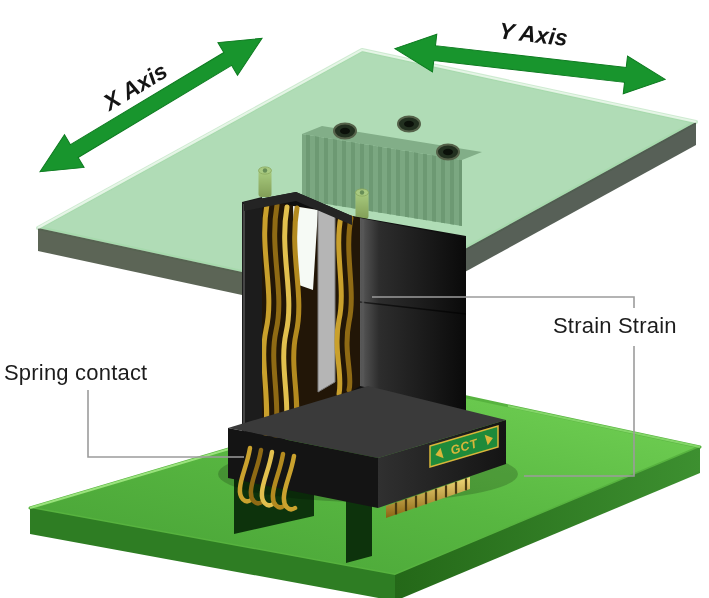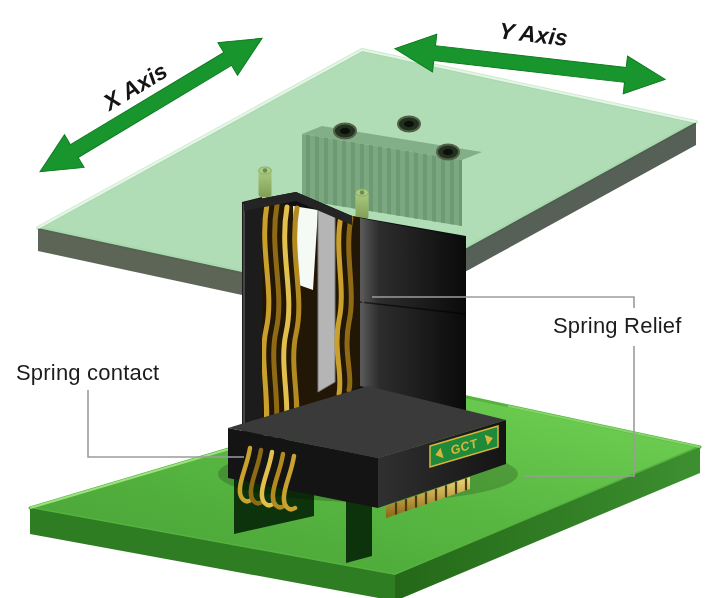--- a/index.html
+++ b/index.html
@@ -172,17 +172,17 @@
     <text class="axis-text" transform="translate(530,64) rotate(6.5)" x="0" y="-22" text-anchor="middle">Y Axis</text>
   </g>
 
   <g>
     <path class="leader" d="M 88 390 L 88 457 L 244 457"></path>
     <path class="leader" d="M 372 297 L 634 297 L 634 308"></path>
     <path class="leader" d="M 634 346 L 634 476 L 524 476"></path>
   </g>
 </svg>
 
-<div class="callout" style="left:16px; top:360px;">Spring contact</div>
+<div class="callout" style="left:4px; top:360px;">Spring contact</div>
 
-<div class="callout" style="left:553px; top:313px;">Spring Relief</div>
+<div class="callout" style="left:553px; top:313px;">Strain Strain</div>
 
 </div>
 
 </body></html>

